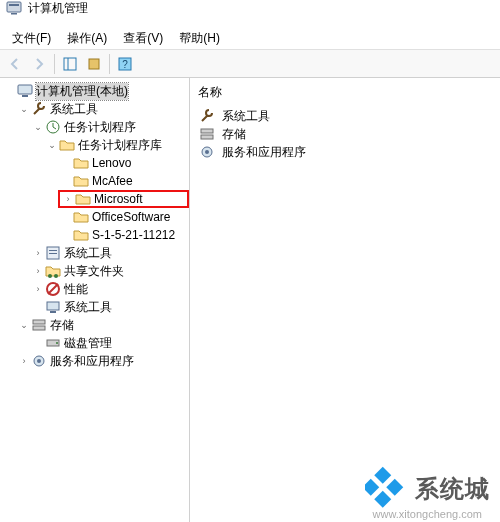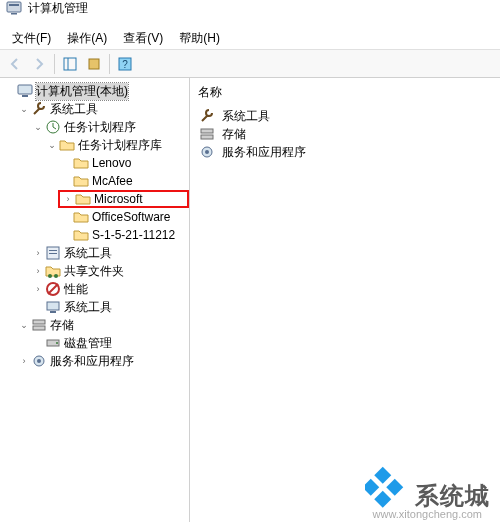--- a/index.html
+++ b/index.html
@@ -77,21 +77,21 @@
   .children { padding-left: 14px; }
   .highlight-red {
     border: 2px solid #e11; padding: 0 2px; margin-left: -2px;
   }
   .list-item {
     display: flex; align-items: center; height: 18px; gap: 4px;
   }
   .watermark {
     position: absolute;
     right: 0; bottom: 0;
-    display: flex; align-items: flex-end; gap: 6px;
+    display: flex; align-items: center; gap: 6px;
     background: #fff;
     padding: 6px 10px 10px 14px;
   }
   .watermark-big { font-size: 24px; font-weight: 600; color: #5a5a5a; letter-spacing: 1px;}
   .watermark-url { font-size: 11px; color: rgba(0,0,0,.35); position: absolute; right: 18px; bottom: 2px;}
   .sel { background: #d8d8d8; outline: 1px dotted #888; }
 </style>
 </head>
 <body>
 

